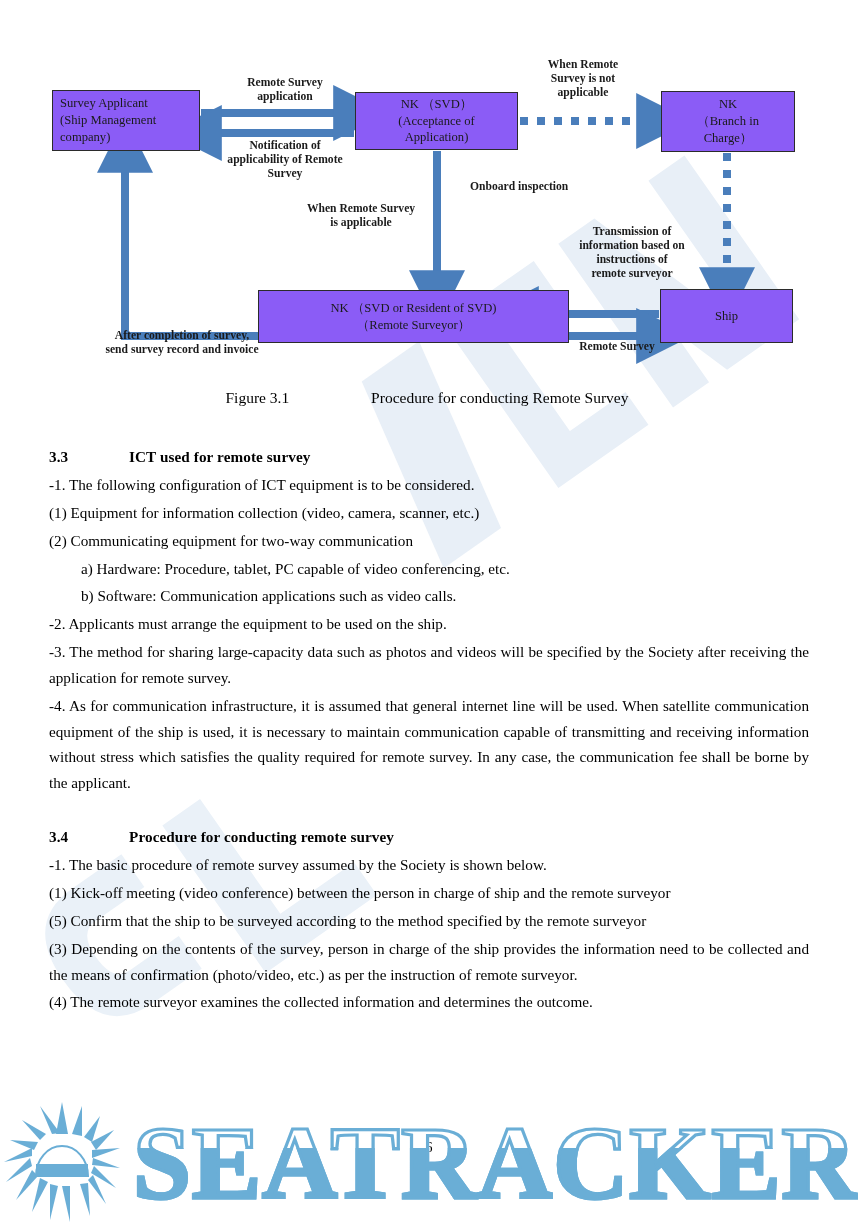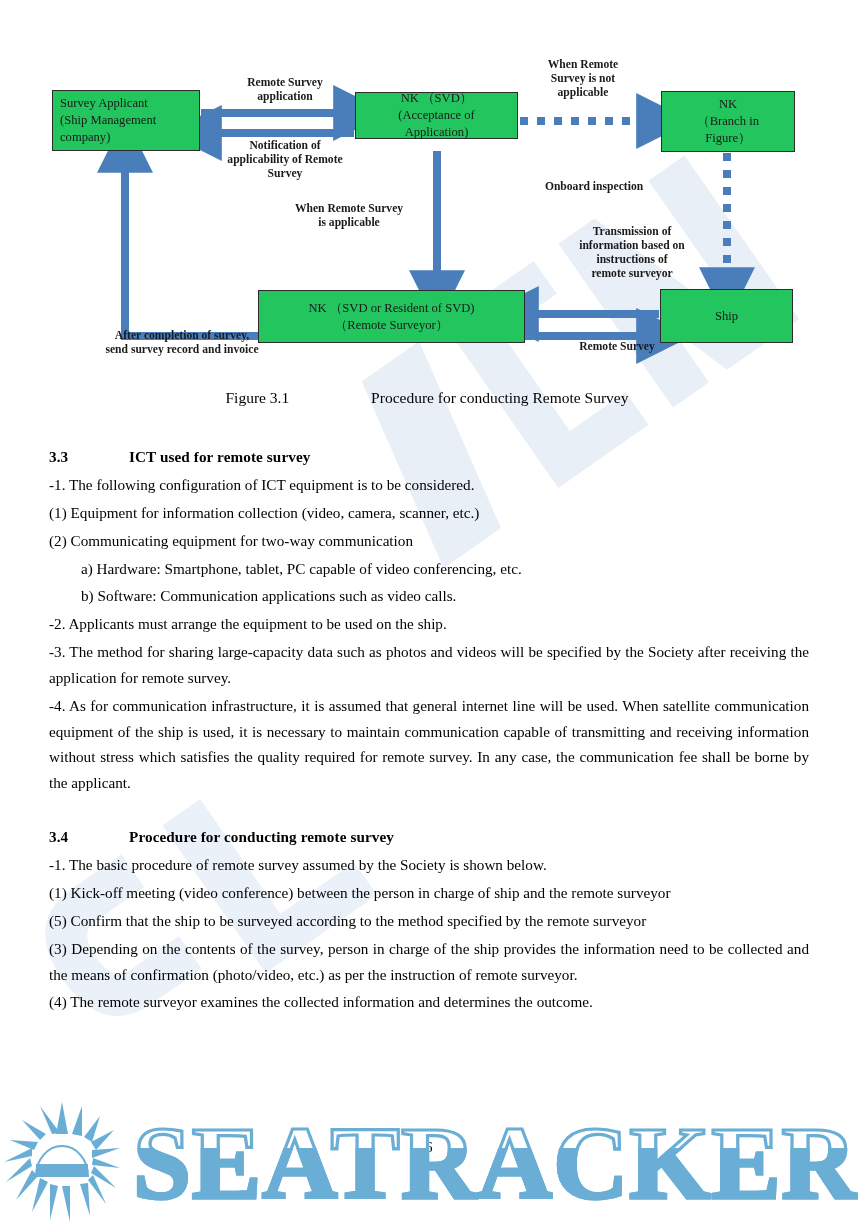--- a/index.html
+++ b/index.html
@@ -29,21 +29,21 @@
     position: absolute;
     left: 0;
     top: 0;
     width: 858px;
     height: 380px;
     z-index: 2;
   }
   .dbox {
     position: absolute;
     border: 1.6px solid #2b2b2b;
-    background: #22c55e;
+    background: #8b5cf6;
     box-sizing: border-box;
     font-family: "Liberation Serif", "DejaVu Serif", serif;
     font-size: 12.6px;
     line-height: 1.33;
     color: #1a1a1a;
     display: flex;
     flex-direction: column;
     justify-content: center;
   }
   .dbox.center { align-items: center; text-align: center; }
@@ -54,21 +54,21 @@
     position: absolute;
     font-family: "Liberation Serif", "DejaVu Serif", serif;
     font-size: 11.6px;
     line-height: 1.22;
     color: #1a1a1a;
     white-space: nowrap;
     font-weight: bold;
   }
   .dlabel.c { text-align: center; }
   .dlabel.l { text-align: center; }
-  .dlabel.r { text-align: center; }
+  .dlabel.r { text-align: left; }
 
   
   #fig-caption {
     position: absolute;
     top: 389px;
     left: 0;
     width: 854px;
     text-align: center;
     font-size: 15.5px;
     z-index: 2;
@@ -187,49 +187,49 @@
       <path d="M258 336 L125 336 L125 168" stroke="#4A7EBB" stroke-width="8" fill="none" marker-end="url(#ah)"></path>
     </g>
   </svg>
 
   <div class="dbox left" style="left:52px; top:90px; width:148px; height:61px;">
     <span class="ln">Survey Applicant</span>
     <span class="ln">(Ship Management</span>
     <span class="ln">company)</span>
   </div>
 
-  <div class="dbox center" style="left:355px; top:92px; width:163px; height:47px;">
+  <div class="dbox center" style="left:355px; top:92px; width:163px; height:58px;">
     <span class="ln">NK （SVD）</span>
     <span class="ln">(Acceptance of</span>
     <span class="ln">Application)</span>
   </div>
 
   <div class="dbox center" style="left:661px; top:91px; width:134px; height:61px;">
     <span class="ln">NK</span>
     <span class="ln">（Branch in</span>
-    <span class="ln">Figure）</span>
-  </div>
-
-  <div class="dbox center" style="left:258px; top:290px; width:267px; height:53px;">
+    <span class="ln">Charge）</span>
+  </div>
+
+  <div class="dbox center" style="left:258px; top:290px; width:311px; height:53px;">
     <span class="ln">NK （SVD or Resident of SVD)</span>
     <span class="ln">（Remote Surveyor）</span>
   </div>
 
   <div class="dbox center" style="left:660px; top:289px; width:133px; height:54px;">
     <span class="ln">Ship</span>
   </div>
 
   <div class="dlabel c" style="left:205px; top:76px; width:160px; white-space:pre-line;">Remote Survey
 application</div>
 
   <div class="dlabel c" style="left:180px; top:139px; width:210px; white-space:pre-line;">Notification of
 applicability of Remote
 Survey</div>
 
-  <div class="dlabel c" style="left:264px; top:202px; width:170px; white-space:pre-line;">When Remote Survey
+  <div class="dlabel c" style="left:276px; top:202px; width:170px; white-space:pre-line;">When Remote Survey
 is applicable</div>
 
   <div class="dlabel c" style="left:518px; top:58px; width:130px; white-space:pre-line;">When Remote
 Survey is not
 applicable</div>
 
   <div class="dlabel r" style="left:470px; top:180px; width:248px;">Onboard inspection</div>
 
   <div class="dlabel l" style="left:537px; top:225px; width:190px; white-space:pre-line;">Transmission of
 information based on
@@ -248,21 +248,21 @@
 </div>
 
 <div id="doc">
 
   <h2 class="sec">
     <span class="num">3.3</span><span>ICT used for remote survey</span>
   </h2>
   <p class="para">-1. The following configuration of ICT equipment is to be considered.</p>
   <p class="para">(1) Equipment for information collection (video, camera, scanner, etc.)</p>
   <p class="para">(2) Communicating equipment for two-way communication</p>
-  <p class="para ind">a) Hardware: Smartphone, tablet, PC capable of video conferencing, etc.</p>
+  <p class="para ind">a) Hardware: Procedure, tablet, PC capable of video conferencing, etc.</p>
   <p class="para ind">b) Software: Communication applications such as video calls.</p>
   <p class="para">-2. Applicants must arrange the equipment to be used on the ship.</p>
   <p class="para just">-3. The method for sharing large-capacity data such as photos and videos will be specified by the Society after receiving the application for remote survey.</p>
   <p class="para just">-4. As for communication infrastructure, it is assumed that general internet line will be used. When satellite communication equipment of the ship is used, it is necessary to maintain communication capable of transmitting and receiving information without stress which satisfies the quality required for remote survey. In any case, the communication fee shall be borne by the applicant.</p>
 
   <div class="gap-lg"></div>
 
   <h2 class="sec">
     <span class="num">3.4</span><span>Procedure for conducting remote survey</span>
   </h2>

